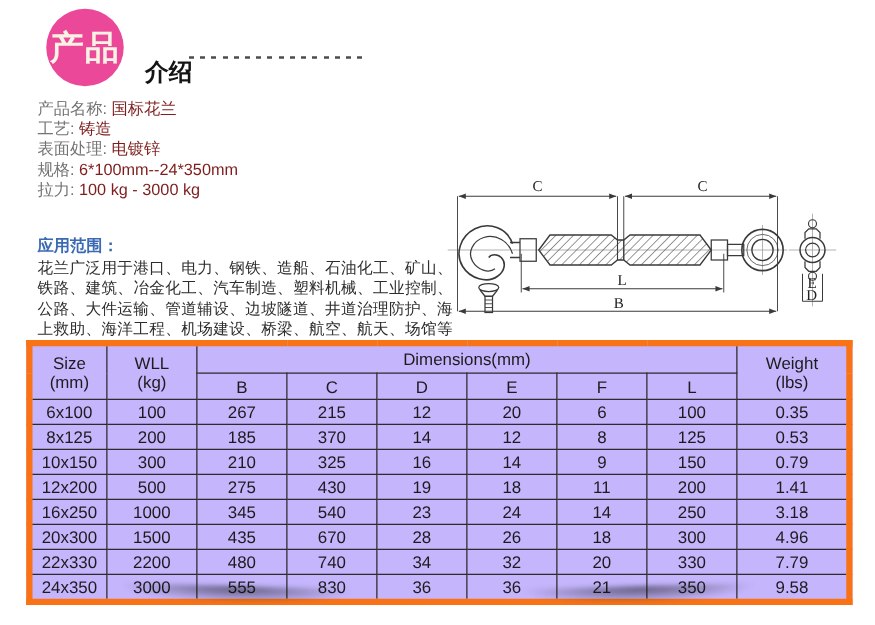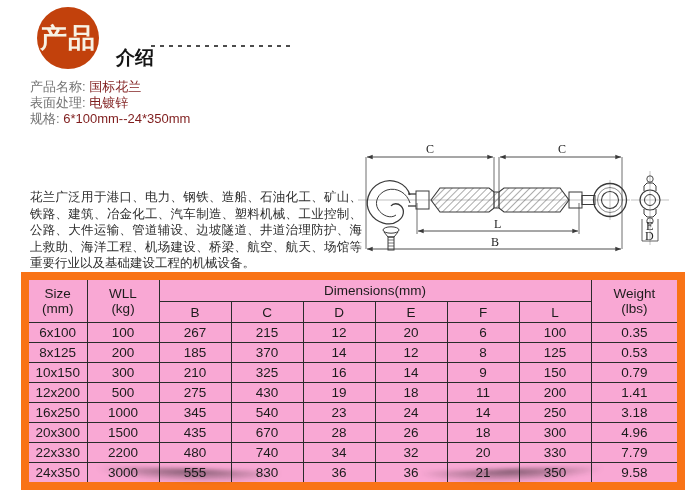--- a/index.html
+++ b/index.html
@@ -4,21 +4,21 @@
 <style>
   html,body{margin:0;padding:0;}
   body{
     width:700px;height:500px;position:relative;overflow:hidden;
     background:#ffffff;
     font-family:"Liberation Sans","DejaVu Sans",sans-serif;
   }
   
   .logo-circle{
     position:absolute;left:37px;top:7px;width:62px;height:62px;border-radius:50%;
-    background:#c2410c;color:#f7f2e4;display:flex;align-items:center;justify-content:center;
+    background:#ec4899;color:#f7f2e4;display:flex;align-items:center;justify-content:center;
     font-size:27px;font-weight:bold;letter-spacing:1px;
   }
   .page-title{
     position:absolute;left:104px;top:33px;margin:12px;
     font-size:19px;font-weight:bold;color:#141414;
   }
   .dash-line{
     position:absolute;left:151px;top:45px;width:142px;height:2px;
     background:repeating-linear-gradient(90deg,#4c4c4c 0 4px,transparent 4px 9px);
   }
@@ -29,21 +29,21 @@
   .application{position:absolute;left:30px;top:189px;width:332px;margin:0;
     font-size:12.5px;line-height:16.6px;color:#2d2d2d;text-align:justify;}
   .app-label{display:block;color:#3c69b3;font-weight:bold;font-size:13px;}
   
   .diagram{position:absolute;left:358px;top:133px;width:340px;height:138px;margin:0;}
   .dim-letter{font-family:"Liberation Serif","DejaVu Serif",serif;font-size:12px;fill:#222;}
   
   table.spec-table{
     position:absolute;left:21px;top:272px;width:658px;
     border-collapse:collapse;table-layout:fixed;
-    border:8px solid #f97316;background:#f9a8d4;padding-left:36px;
+    border:5px solid #f97316;background:#c4b5fd;padding-left:36px;
   }
   .spec-table th,.spec-table td{
     border:1px solid #2b2b2b;text-align:center;vertical-align:middle;
     padding:0;font-weight:normal;color:#1c1c1c;font-size:13.5px;
   }
   .spec-table thead tr.head-main th{height:21px;line-height:15px;}
   .spec-table thead tr.head-sub th{height:20px;}
   .spec-table tbody td{height:19px;line-height:19px;}
   
   .table-shadow{
@@ -57,25 +57,28 @@
 <body>
 
 <div class="logo-circle">
   <span>产品</span>
 </div>
 <h1 class="page-title">介绍</h1>
 <div class="dash-line"></div>
 
 <section class="spec-list">
     <div><span class="spec-label">产品名称: </span><span class="spec-value">国标花兰</span></div>
+    <div><span class="spec-label">工艺: </span><span class="spec-value">铸造</span></div>
     <div><span class="spec-label">表面处理: </span><span class="spec-value">电镀锌</span></div>
     <div><span class="spec-label">规格: </span><span class="spec-value">6*100mm--24*350mm</span></div>
+    <div><span class="spec-label">拉力: </span><span class="spec-value">100 kg - 3000 kg</span></div>
   </section>
 
 <p class="application">
+  <span class="app-label">应用范围：</span>
   <span class="app-text">花兰广泛用于港口、电力、钢铁、造船、石油化工、矿山、铁路、建筑、冶金化工、汽车制造、塑料机械、工业控制、公路、大件运输、管道辅设、边坡隧道、井道治理防护、海上救助、海洋工程、机场建设、桥梁、航空、航天、场馆等重要行业以及基础建设工程的机械设备。</span>
 </p>
 
 <figure class="diagram">
 <svg viewBox="0 0 340 138" width="340" height="138" xmlns="http://www.w3.org/2000/svg">
   <defs>
     <marker id="arr" viewBox="0 0 10 10" refX="9" refY="5" markerWidth="7" markerHeight="7" orient="auto-start-reverse">
       <path d="M0,1.5 L9,5 L0,8.5 Z" fill="#3a3a3a"></path>
     </marker>
     <pattern id="hatch" width="5" height="5" patternUnits="userSpaceOnUse" patternTransform="rotate(45)">

